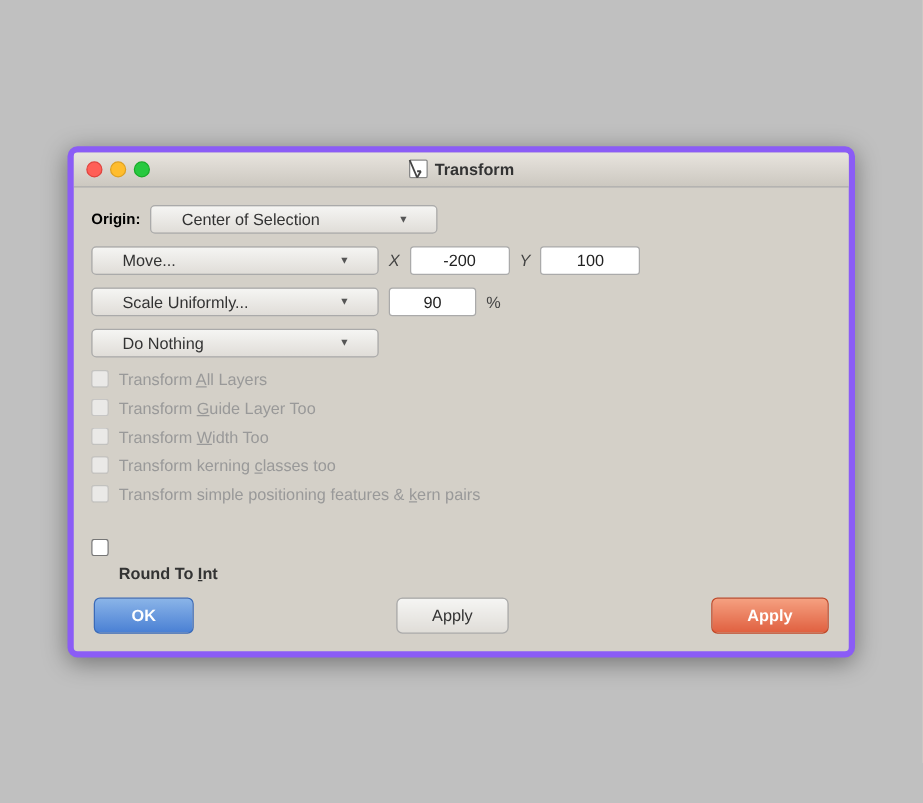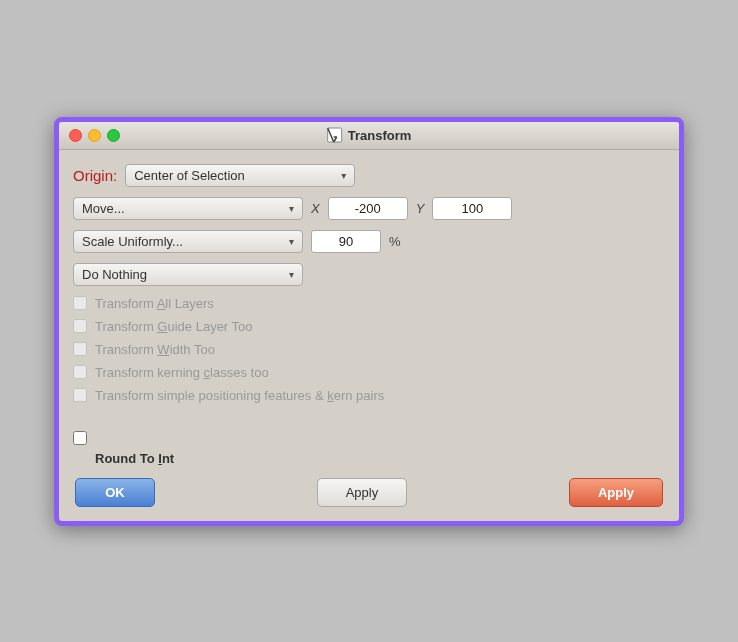--- a/index.html
+++ b/index.html
@@ -55,33 +55,33 @@
     }
 
     .row {
       display: flex;
       align-items: center;
       margin-bottom: 10px;
       gap: 8px;
     }
 
     .label {
-      font-size: 15px;
-      color: #b91c1c;
-      font-weight: normal;
+      font-size: 12px;
+      color: #000000;
+      font-weight: bold;
     }
 
     .select-btn {
       display: flex;
       align-items: center;
       justify-content: space-between;
       background: linear-gradient(to bottom, #f5f5f3, #e0ddd8);
       border: 1px solid #aaa;
       border-radius: 4px;
-      padding: 3px 8px;
+      padding: 3px 24px;
       cursor: pointer;
       font-size: 13px;
       color: #333;
       min-width: 200px;
     }
 
     .select-btn .chevron {
       margin-left: 8px;
       font-size: 10px;
       color: #555;

